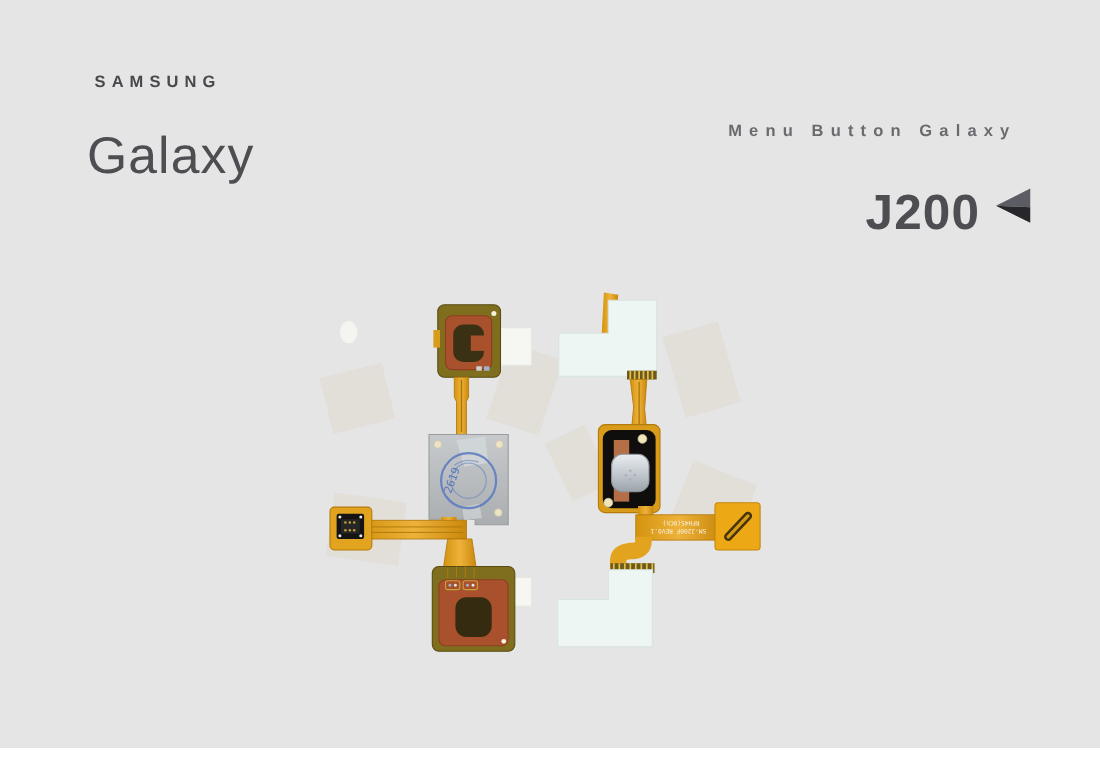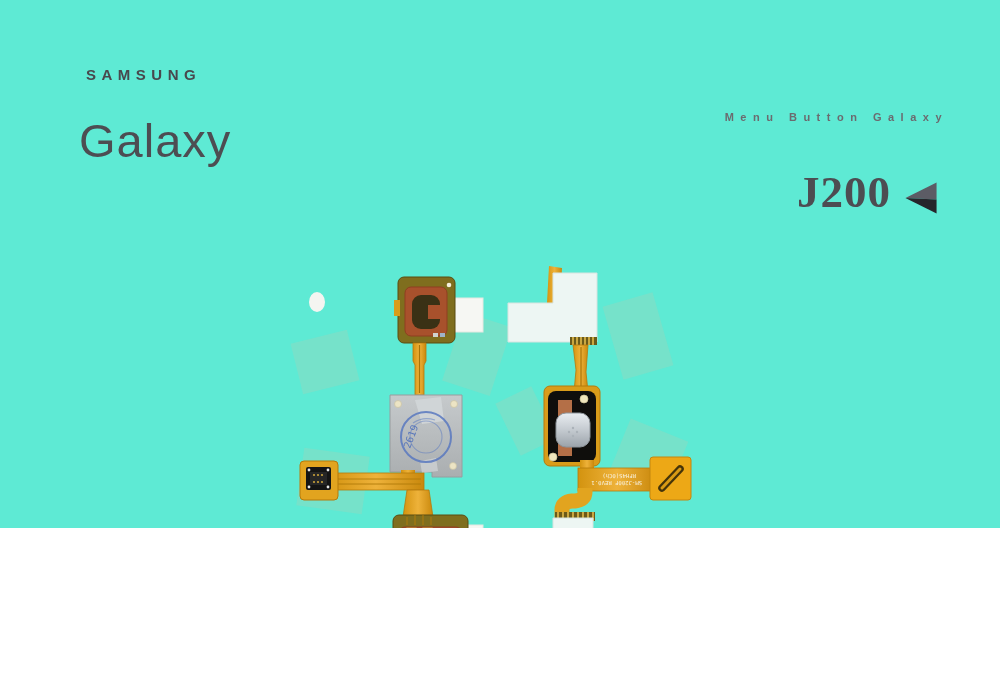--- a/index.html
+++ b/index.html
@@ -1,29 +1,29 @@
 <!DOCTYPE html>
 <html><head>
 <meta charset="utf-8">
 <style>
   html,body{margin:0;padding:0;background:#fff;}
-  .stage{position:relative;width:1000px;height:528px;background:#5eead4;overflow:hidden;
+  .stage{position:relative;width:1000px;height:680px;background:#e5e5e5;overflow:hidden;
          font-family:"Liberation Sans",sans-serif;}
   
   .samsung{position:absolute;left:86px;top:66px;font-size:15px;font-weight:bold;
            letter-spacing:5.5px;color:#48484d;}
   .galaxy{position:absolute;left:79px;top:76px;font-size:47px;font-weight:400;
           letter-spacing:1px;color:#4d4d52;margin-top:37px;}
   
   .title-ar{position:absolute;right:66px;top:62px;font-family:"DejaVu Sans",sans-serif;
             font-size:30px;font-weight:bold;color:#57575b;direction:rtl;word-spacing:6px;}
-  .title-en{position:absolute;right:52px;top:111px;font-size:11px;font-weight:bold;
+  .title-en{position:absolute;right:76px;top:111px;font-size:15px;font-weight:bold;
             letter-spacing:6.5px;color:#6b6b6f;white-space:nowrap;margin-left:36px;}
   
-  .model-row{position:absolute;top:170px;right:62px;display:flex;align-items:flex-end;gap:13px;font-family:Liberation Serif, serif;}
+  .model-row{position:absolute;top:170px;right:62px;display:flex;align-items:flex-start;gap:13px;}
   .model-label{font-size:45px;font-weight:bold;color:#4d4d52;letter-spacing:1px;line-height:1;}
   .model-icon{width:34px;height:34px;display:block;}
   
   .flex-photo{position:absolute;z-index:2;}
   .photo-left{left:295px;top:265px;width:200px;height:335px;}
   .photo-right{left:500px;top:262px;width:210px;height:340px;}
   .artifact{position:absolute;z-index:1;background:rgba(213,194,166,0.20);}
   .a1{left:296px;top:336px;width:58px;height:52px;transform:rotate(-14deg);}
   .a2{left:452px;top:318px;width:50px;height:72px;transform:rotate(18deg);}
   .a3{left:300px;top:452px;width:66px;height:58px;transform:rotate(8deg);}

